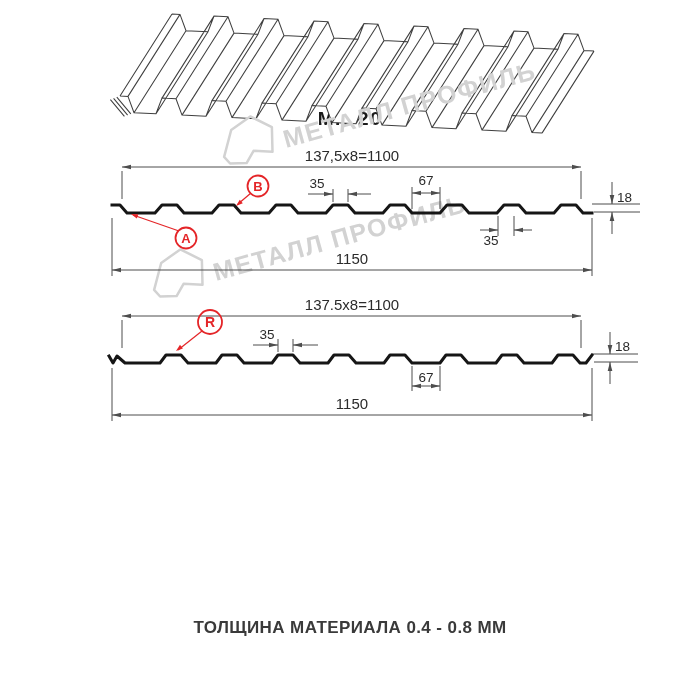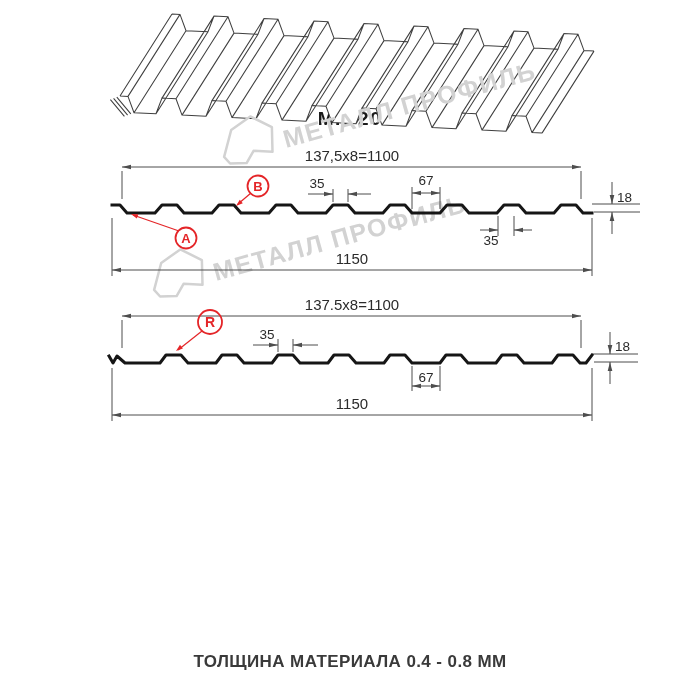--- a/index.html
+++ b/index.html
@@ -2,21 +2,21 @@
 <html><head>
 <meta charset="utf-8">
 <style>
   html,body{margin:0;padding:0}
   body{width:700px;height:700px;background:#fff;position:relative;overflow:hidden;
        font-family:"Liberation Sans",sans-serif;
        --red:#e42528;--ink:#161616;--dim:#4d4d4d;--wm:#d2d2d2;}
   .hdr{position:absolute;top:62px;left:0;width:700px;text-align:center}
   .title{font-size:37px;font-weight:800;letter-spacing:1.5px;color:#141414;line-height:1.05}
   .subtitle{margin-top:7px;font-size:19px;font-weight:600;letter-spacing:1.5px;color:#1a1a1a}
-  .ftr{position:absolute;top:652px;left:0;width:700px;text-align:center;
+  .ftr{position:absolute;top:618px;left:0;width:700px;text-align:center;
        font-size:17px;font-weight:600;letter-spacing:.4px;color:#3a3a3a}
   svg{position:absolute;left:0;top:0}
   svg text{font-family:"Liberation Sans",sans-serif}
   .pline{fill:none;stroke:var(--ink);stroke-width:3;stroke-linejoin:round;stroke-linecap:square}
   .dim{stroke:var(--dim);stroke-width:1;fill:none}
   .dimtxt{fill:#2b2b2b;font-size:13.5px}
   .dimbig{fill:#2b2b2b;font-size:15px}
   .ah{fill:var(--dim);stroke:none}
   .ahr{fill:var(--red);stroke:none}
   .rc{fill:none;stroke:var(--red);stroke-width:1.8}

